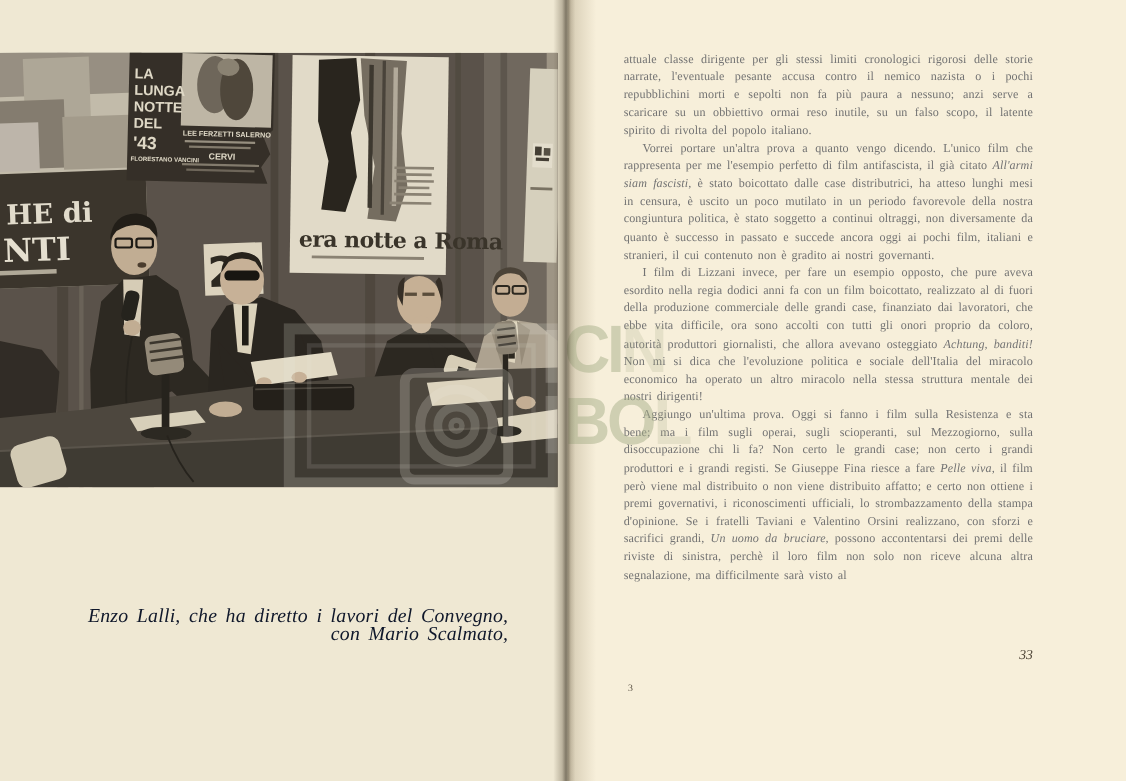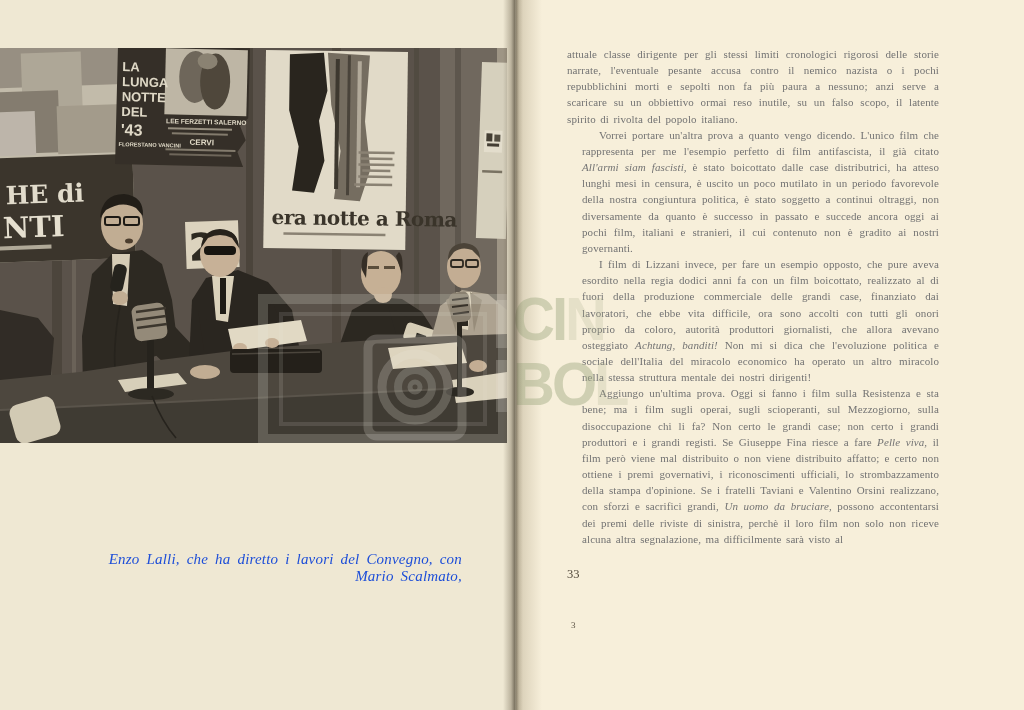--- a/index.html
+++ b/index.html
@@ -14,31 +14,31 @@
        background:linear-gradient(90deg,rgba(120,104,70,.28),rgba(120,104,70,0));}
   .gutter{position:absolute;left:503px;top:0;width:20px;height:710px;z-index:30;
        background:linear-gradient(90deg,rgba(60,50,30,0) 0%,rgba(70,58,36,.30) 40%,
                   rgba(45,36,20,.58) 58%,rgba(70,58,36,.15) 80%,rgba(70,58,36,0) 100%);}
 
   
   .photo{position:absolute;left:0;top:48px;width:507px;height:395px;display:block;}
 
   
   .caption{position:absolute;left:78px;top:551px;width:384px;text-align:right;
-       font-style:italic;font-size:15px;line-height:16.5px;color:#1d4ed8;
+       font-style:italic;font-size:18px;line-height:16.5px;color:#0f172a;
        word-spacing:3px;letter-spacing:.2px;}
 
   
   .text-col{position:absolute;left:51px;top:46px;width:372px;color:#737373;
        font-size:11px;line-height:16.15px;word-spacing:1.6px;letter-spacing:.1px;}
   .para{margin:0;text-align:justify;}
-  .para.indent{text-indent:17px;margin-left:15px;}
+  .para.indent{text-indent:17px;}
   .it{font-style:italic;}
-  .pagenum{position:absolute;left:51px;top:567px;width:372px;text-align:left;
-       font-size:12.5px;color:#51483a;}
+  .pagenum{position:absolute;left:51px;top:588px;width:372px;text-align:right;
+       font-size:12.5px;color:#51483a;font-style:italic;}
   .signature{position:absolute;left:55px;top:620px;font-size:9px;color:#5a5143;}
 
   
   .wm{position:absolute;left:-3px;top:286px;z-index:5;
       font-family:"Liberation Sans", sans-serif;font-weight:bold;
       font-size:58px;line-height:62px;letter-spacing:-3px;
       color:rgba(167,175,138,.50);transform:scaleY(1.05);transform-origin:top left;}
   .wm .faint{color:rgba(167,175,138,.22);}
   .wm div{white-space:nowrap;}
 </style>

